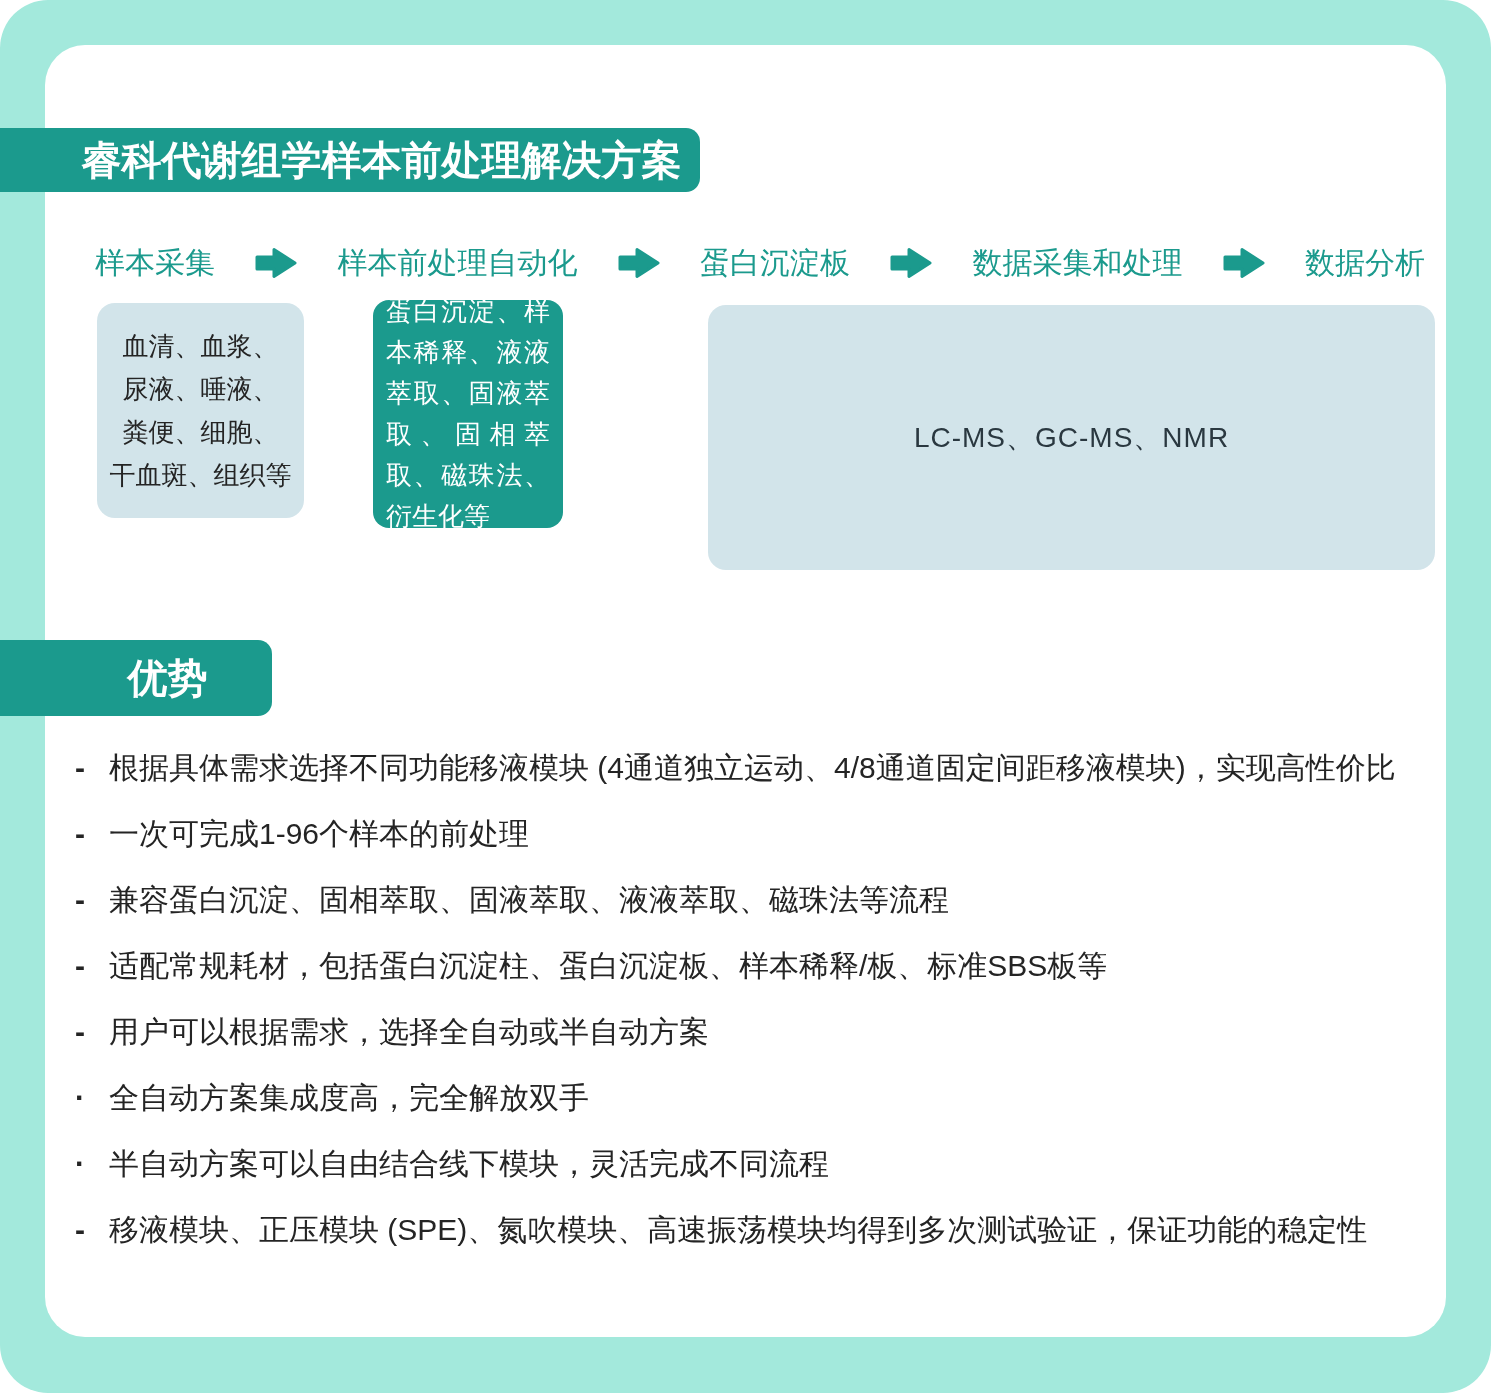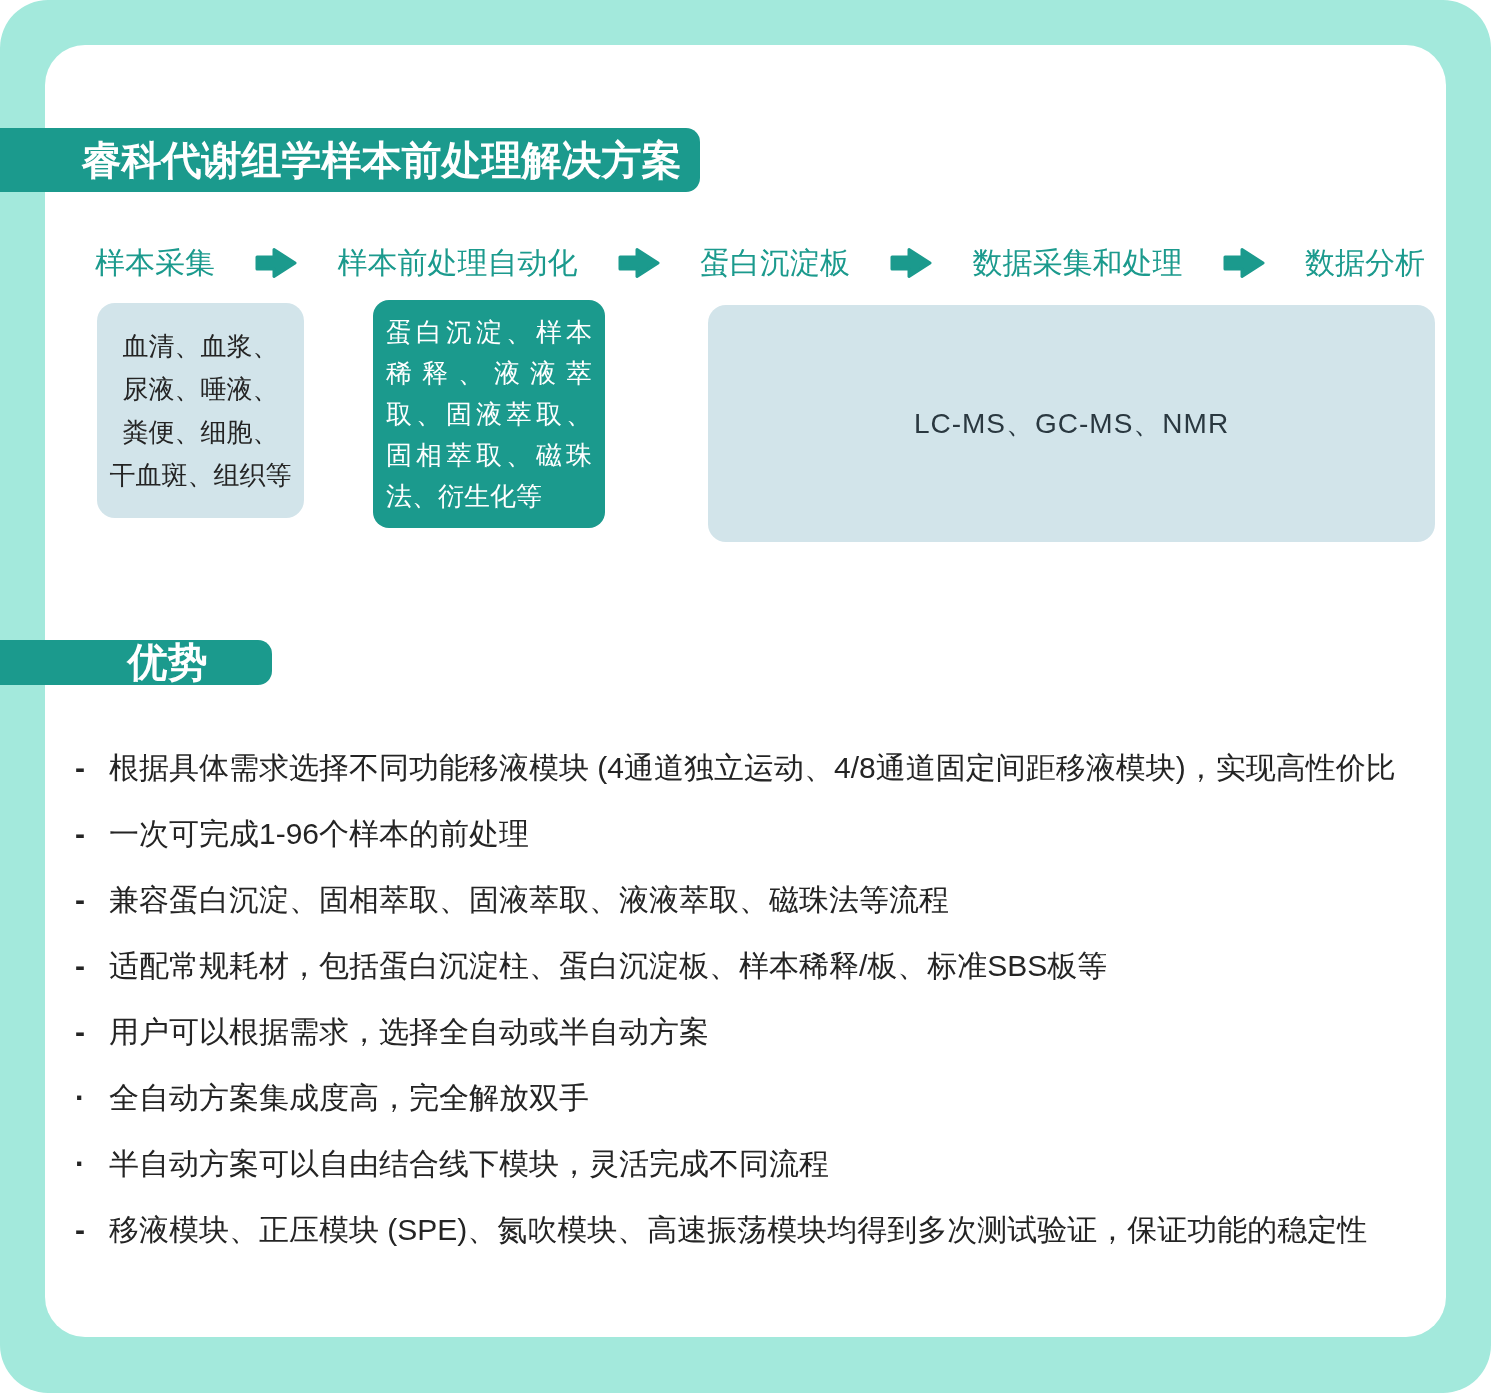--- a/index.html
+++ b/index.html
@@ -10,33 +10,33 @@
   body{background:#ffffff;font-family:"Liberation Sans","DejaVu Sans",sans-serif;}
   .root{position:relative;width:1491px;height:1393px;overflow:hidden;}
   .frame{position:absolute;left:0;top:0;width:1491px;height:1393px;
          background:var(--mint);border-radius:48px;}
   .card{position:absolute;left:45px;top:45px;right:45px;bottom:56px;
         background:#ffffff;border-radius:40px;}
   .banner{position:absolute;left:0;background:var(--teal);color:#ffffff;
           font-weight:700;border-radius:0 14px 14px 0;
           display:flex;align-items:center;padding-left:63px;justify-content:center;}
   .banner.title{top:128px;width:700px;height:64px;font-size:40px;}
-  .banner.adv{top:640px;width:272px;height:45px;font-size:40px;}
+  .banner.adv{top:640px;width:272px;height:76px;font-size:40px;}
   .workflow{position:absolute;left:95px;top:240px;width:1330px;height:46px;
             display:flex;align-items:center;justify-content:space-between;}
   .wf-label{color:var(--teal);font-weight:400;font-size:30px;white-space:nowrap;}
   .wf-arrow{width:44px;height:34px;color:var(--teal);flex:0 0 auto;}
   .box{position:absolute;border-radius:18px;display:flex;align-items:center;justify-content:center;margin-left:20px;}
   .box-samples{left:77px;top:303px;width:207px;height:215px;background:var(--light_blue);
                color:var(--text_dark);font-size:26px;line-height:43px;text-align:center;
                flex-direction:column;}
-  .box-pretreat{left:353px;top:300px;width:232px;height:228px;background:var(--teal);
+  .box-pretreat{left:353px;top:300px;width:190px;height:228px;background:var(--teal);
                 color:#ffffff;font-size:26px;line-height:41px;padding:0 13px;border-radius:16px;}
   .box-pretreat .jtext{display:block;width:100%;text-align:justify;text-justify:inter-character;}
-  .box-detect{left:688px;top:305px;width:727px;height:237px;background:var(--light_blue);
+  .box-detect{left:688px;top:305px;width:727px;height:265px;background:var(--light_blue);
               color:var(--detect_text);font-size:28px;letter-spacing:1px;}
   .adv-list{position:absolute;left:75px;top:735px;width:1370px;
             display:flex;flex-direction:column;}
   .adv-item{height:66px;display:flex;align-items:center;color:var(--text_dark);
             font-size:30px;}
   .adv-marker{width:18px;flex:0 0 auto;font-weight:700;font-size:30px;
               display:inline-block;text-align:left;}
   .adv-text{margin-left:16px;white-space:nowrap;}
 </style>
 </head>

